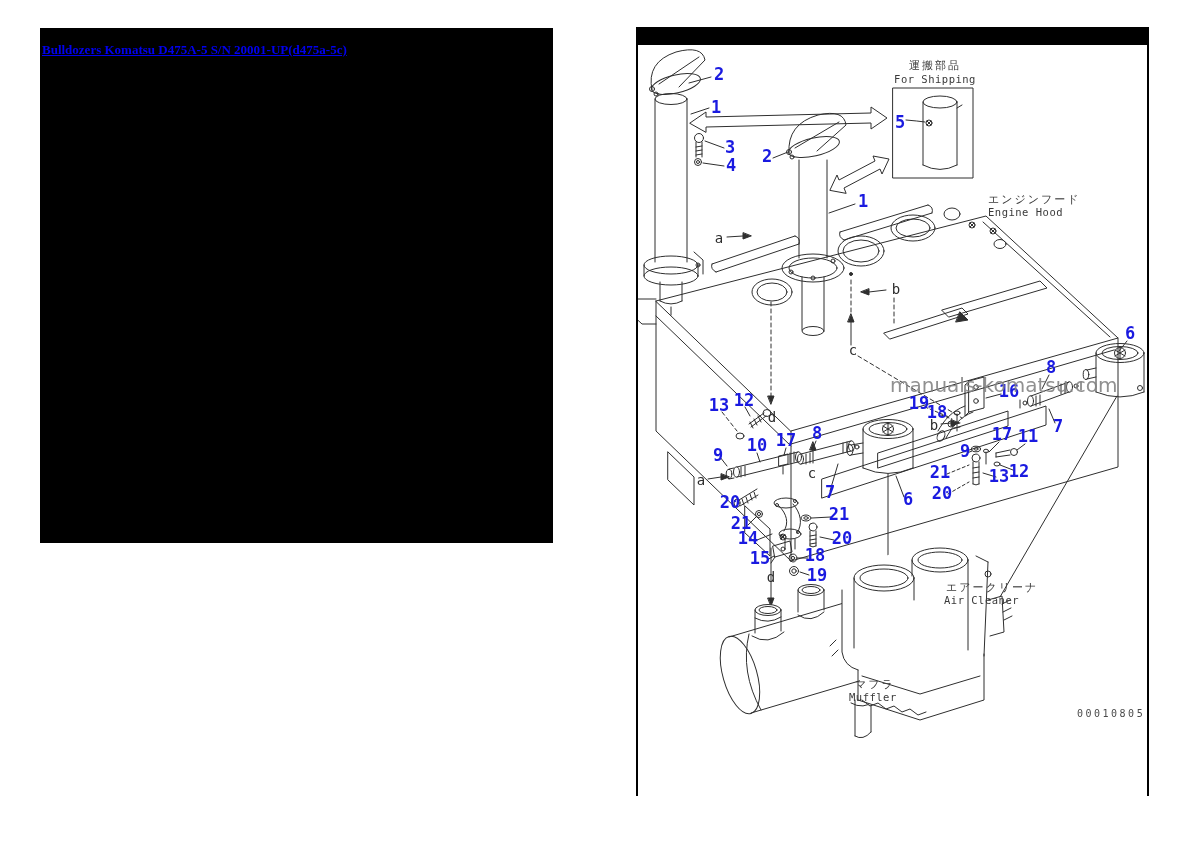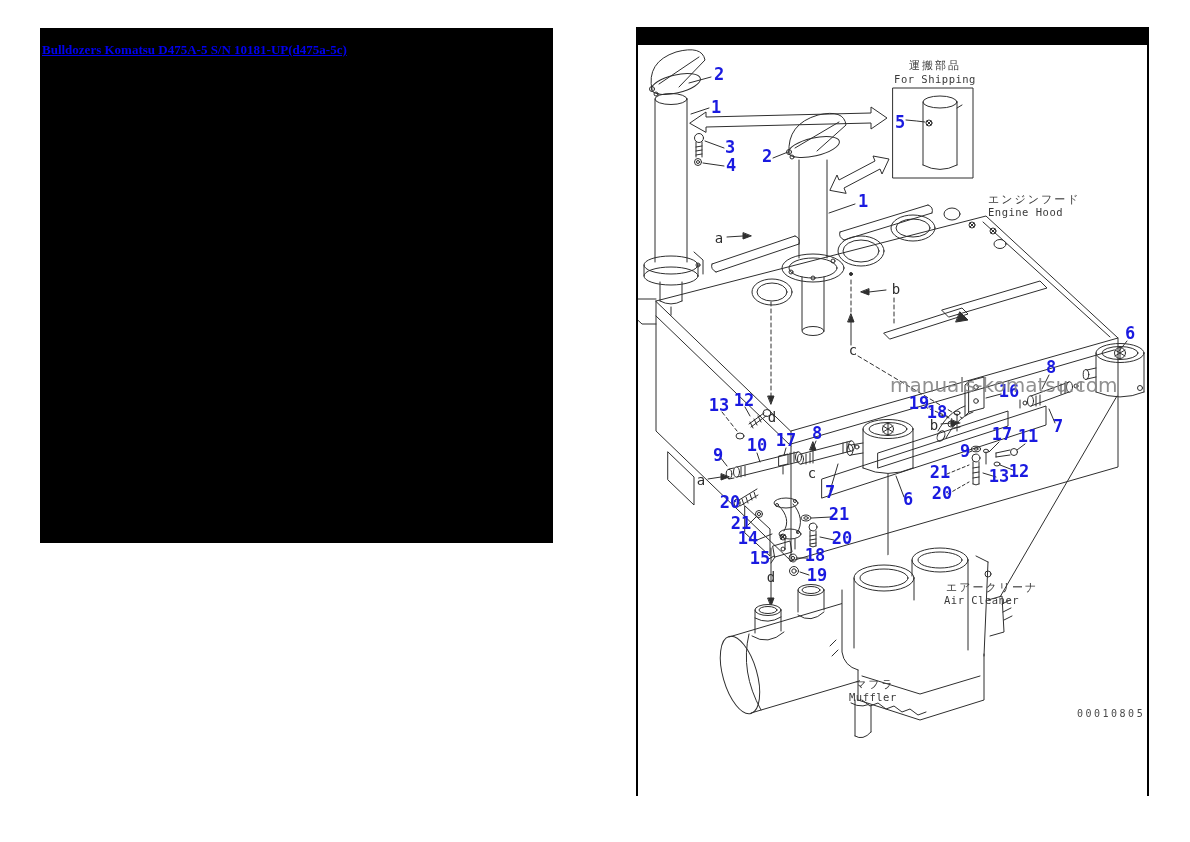--- a/index.html
+++ b/index.html
@@ -49,21 +49,21 @@
   }
   .drawing-no{
     font-family:"DejaVu Sans Mono", monospace;
     font-size:10px;fill:#4a4a4a;letter-spacing:2.5px;
   }
 </style>
 </head>
 <body>
 
 <div class="left-block">
-  <a class="model-link">Bulldozers Komatsu D475A-5 S/N 10181-UP(d475a-5c)</a>
+  <a class="model-link">Bulldozers Komatsu D475A-5 S/N 20001-UP(d475a-5c)</a>
 </div>
 
 <div class="diagram-frame">
   <div class="diagram-header"></div>
 
   <svg width="509" height="750" viewBox="638 45 509 750" xmlns="http://www.w3.org/2000/svg">
 
     <g fill="none" stroke="#2f2f2f" stroke-width="1" stroke-linecap="round" stroke-linejoin="round">
 
       <g>

